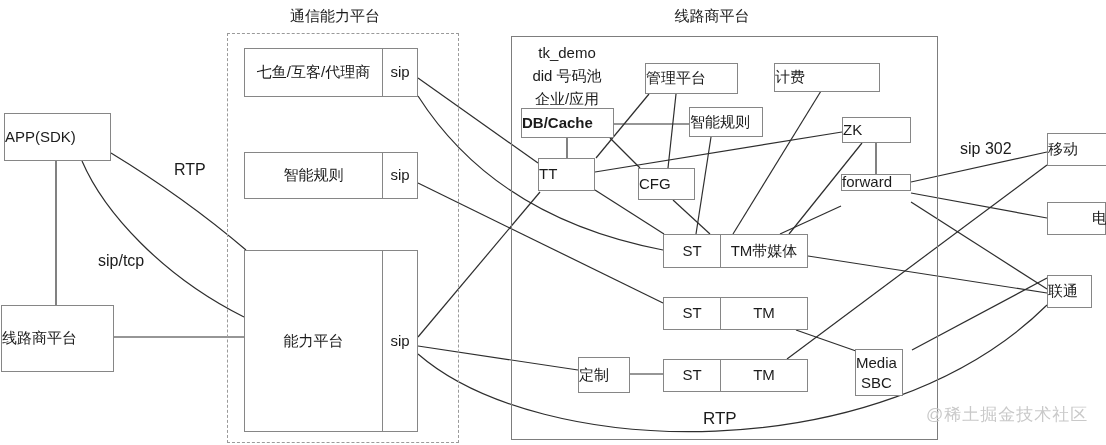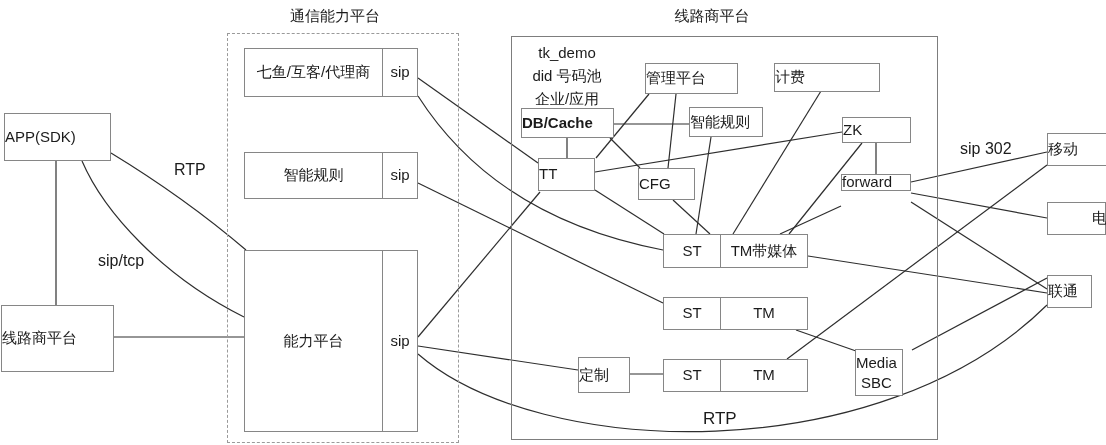--- a/index.html
+++ b/index.html
@@ -156,13 +156,14 @@
   </div>
   <div class="box" style="left:1047px;top:275px;width:45px;height:33px;">
     <span>联通</span>
   </div>
 
   <div class="elabel" style="left:174px;top:161px;">RTP</div>
   <div class="elabel" style="left:98px;top:252px;">sip/tcp</div>
   <div class="elabel" style="left:960px;top:140px;">sip 302</div>
   <div class="elabel" style="left:703px;top:409px;font-size:17px;">RTP</div>
 
+  <div id="watermark" style="left:926px;top:403px;">@稀土掘金技术社区</div>
 </div>
 
 </body></html>

